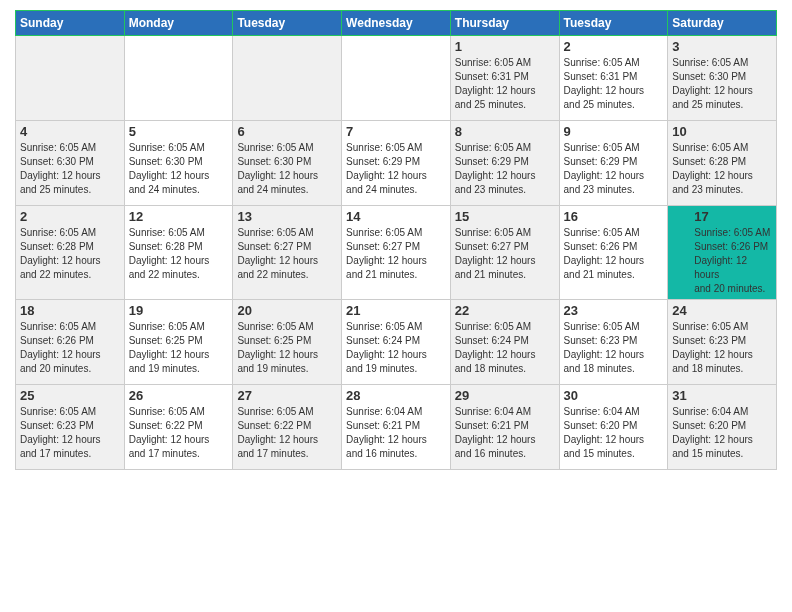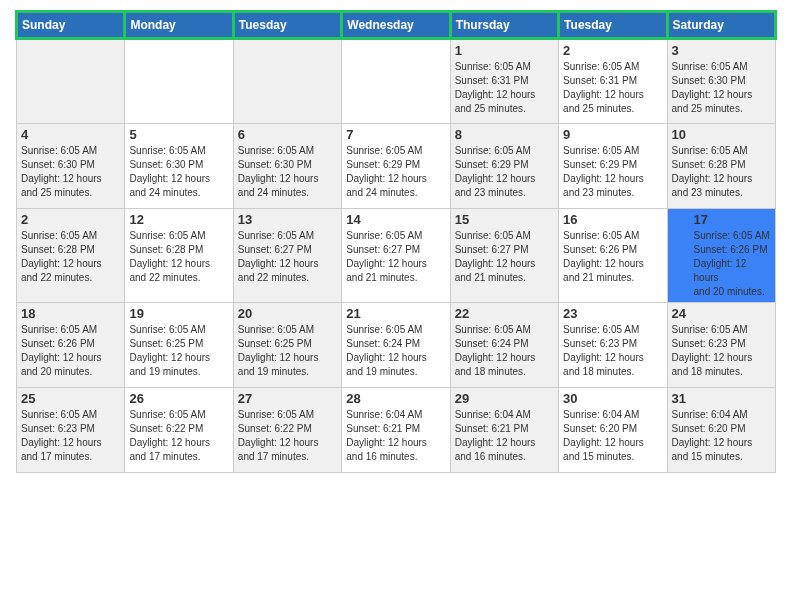--- a/index.html
+++ b/index.html
@@ -48,21 +48,21 @@
       border-collapse: collapse;
       table-layout: fixed;
     }
     .calendar th {
       background: #2a6fba;
       color: #fff;
       font-size: 12px;
       font-weight: bold;
       padding: 5px 4px;
       text-align: left;
-      border: 3px solid #22c55e;
+      border: 1px solid #22c55e;
     }
     .calendar td {
       border: 1px solid #ccc;
       vertical-align: top;
       padding: 3px 4px;
       font-size: 9.5px;
       color: #333;
       height: 85px;
       background: #fff;
     }
@@ -220,21 +220,21 @@
 Daylight: 12 hours
 and 21 minutes.</div>
           </td>
           <td style="background: rgb(255, 255, 255);">
             <span class="day-number">16</span>
             <div class="day-info" style="white-space: pre-line;">Sunrise: 6:05 AM
 Sunset: 6:26 PM
 Daylight: 12 hours
 and 21 minutes.</div>
           </td>
-          <td style="background: #3b82f6; padding-left: 26px;">
+          <td style="background: #14b8a6; padding-left: 26px;">
             <span class="day-number">17</span>
             <div class="day-info" style="white-space: pre-line;">Sunrise: 6:05 AM
 Sunset: 6:26 PM
 Daylight: 12 hours
 and 20 minutes.</div>
           </td>
         </tr>
         <tr>
           <td style="background: rgb(240, 240, 240);">
             <span class="day-number">18</span>

